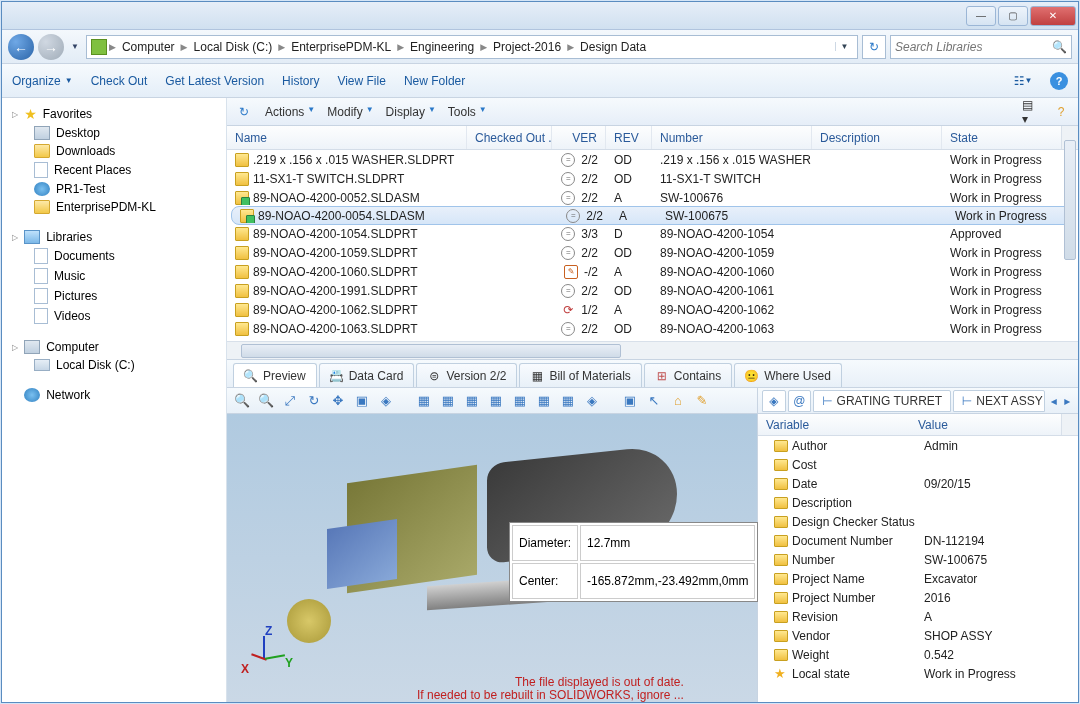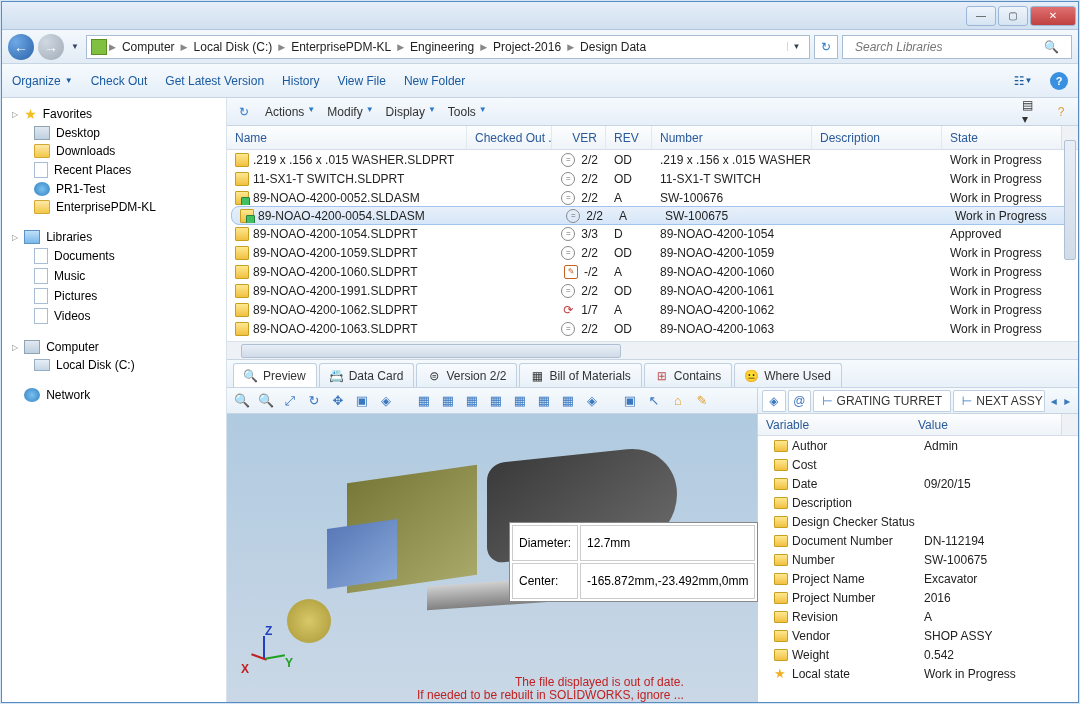--- a/index.html
+++ b/index.html
@@ -15,21 +15,21 @@
 .navbar { height: 34px; background: linear-gradient(#f4f8fc,#e2ecf6); display:flex; align-items:center; padding:0 6px; gap:4px; border-bottom:1px solid #c8d4e2;}
 .nav-circle { width:26px; height:26px; border-radius:50%; background: radial-gradient(circle at 30% 30%, #6fa8e6, #2a64a8); color:#fff; display:flex; align-items:center; justify-content:center; font-size:14px;}
 .nav-circle.disabled { background: radial-gradient(circle at 30% 30%, #d0d8e2, #a0acb8); }
 .history-dd { width:14px; height:20px; display:flex; align-items:center; justify-content:center; color:#346; font-size:8px; }
 .breadcrumb { flex:1; height:24px; background:#fff; border:1px solid #a8bdd4; display:flex; align-items:center; padding:0 4px; gap:2px; overflow:hidden; }
 .bc-icon { width:16px; height:16px; background:#7fc040; border:1px solid #5a9020; }
 .bc-item { padding:0 4px; color:#222; white-space:nowrap; cursor:default; }
 .bc-sep { color:#888; font-size:9px; }
 .bc-dd { width:18px; text-align:center; color:#345; font-size:8px; border-left:1px solid #cdd8e4;}
 .refresh-btn { width:24px; height:24px; background:#fff; border:1px solid #a8bdd4; display:flex; align-items:center; justify-content:center; color:#2a78c8;}
-.search-box { width:230px; height:24px; background:#fff; border:1px solid #a8bdd4; display:flex; align-items:center; padding:0 12px; }
+.search-box { width:182px; height:24px; background:#fff; border:1px solid #a8bdd4; display:flex; align-items:center; padding:0 4px; }
 .search-box input { border:none; outline:none; flex:1; font-style:italic; color:#888; }
 .search-icon { color:#6a8ab0; font-size:12px; }
 
 .toolbar { height:34px; background: linear-gradient(#f6fafd,#e4eef8); display:flex; align-items:center; padding:0 10px; gap:18px; border-bottom:1px solid #c8d4e2; color:#1a5aa0;}
 .tb-item { cursor:default; display:flex; align-items:center; gap:4px; }
 .tb-dd { font-size:8px; }
 .tb-spacer { flex:1; }
 .tb-icon { width:18px; height:16px; display:flex; align-items:center; justify-content:center; }
 .help-icon { width:18px; height:18px; border-radius:50%; background:#3a90e0; color:#fff; display:flex; align-items:center; justify-content:center; font-weight:bold; font-size:11px;}
 
@@ -392,21 +392,21 @@
               <div class="cell col-state">Work in Progress</div>
             </div>
             <div class="fl-row">
               <div class="cell col-name">
                 <span class="part-ico"></span>
                 <span>89-NOAO-4200-1062.SLDPRT</span>
               </div>
               <div class="cell col-co"></div>
               <div class="cell col-ver" style="justify-content:flex-end;gap:6px">
                 <span class="state-ico clock">⟳</span>
-                <span>1/7</span>
+                <span>1/2</span>
               </div>
               <div class="cell col-rev">A</div>
               <div class="cell col-num">89-NOAO-4200-1062</div>
               <div class="cell col-desc"></div>
               <div class="cell col-state">Work in Progress</div>
             </div>
             <div class="fl-row">
               <div class="cell col-name">
                 <span class="part-ico"></span>
                 <span>89-NOAO-4200-1063.SLDPRT</span>

